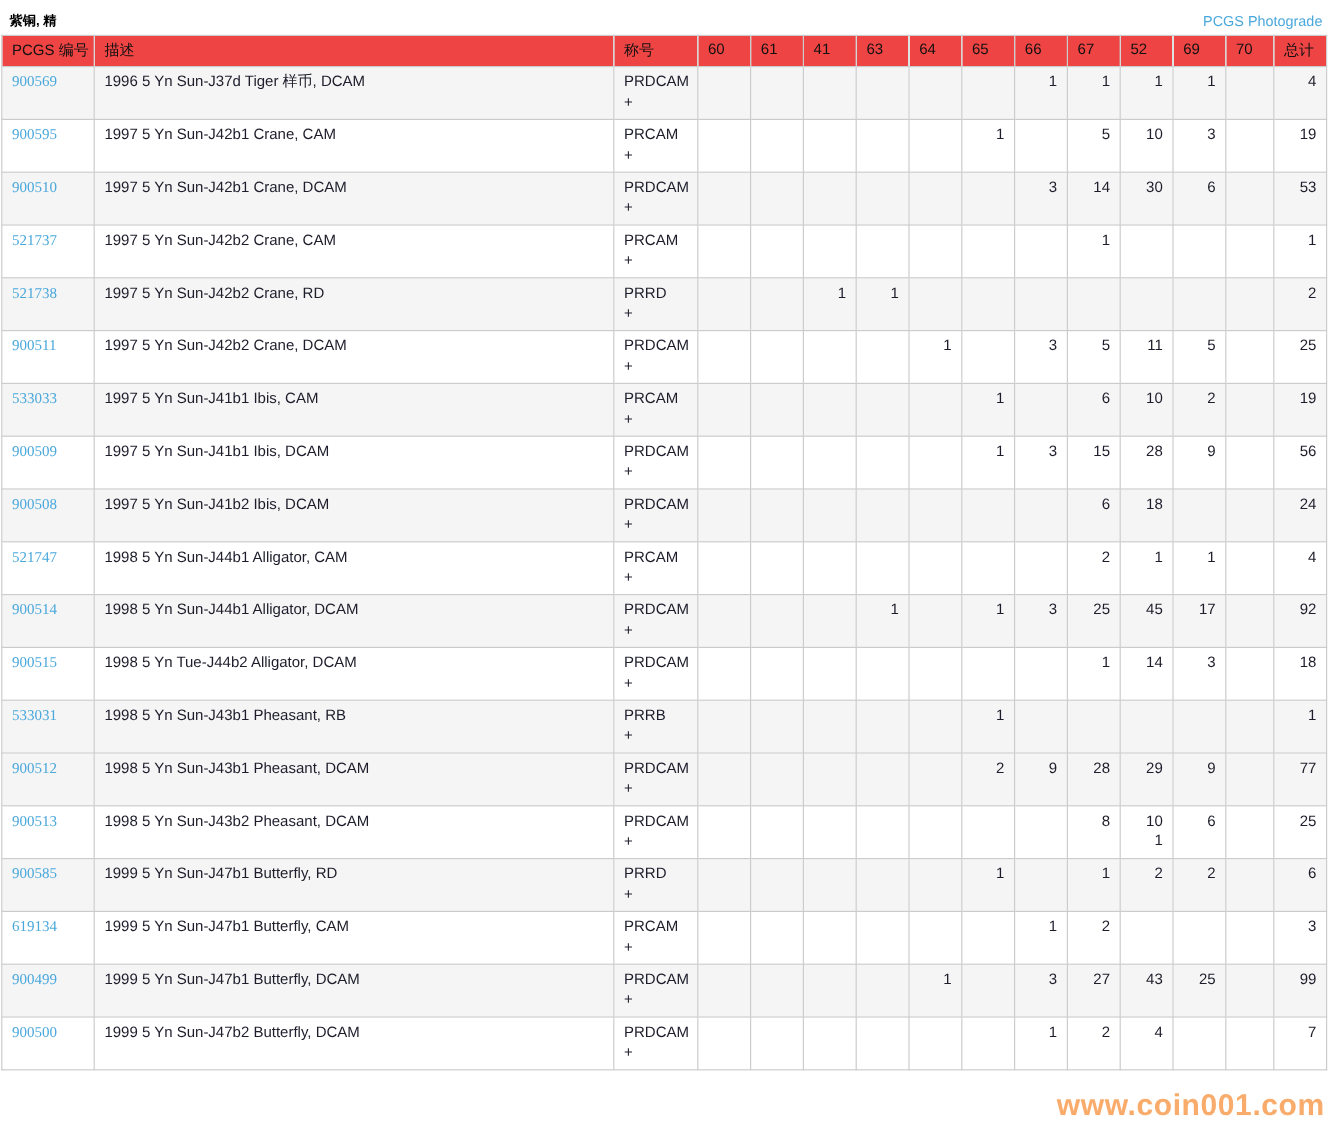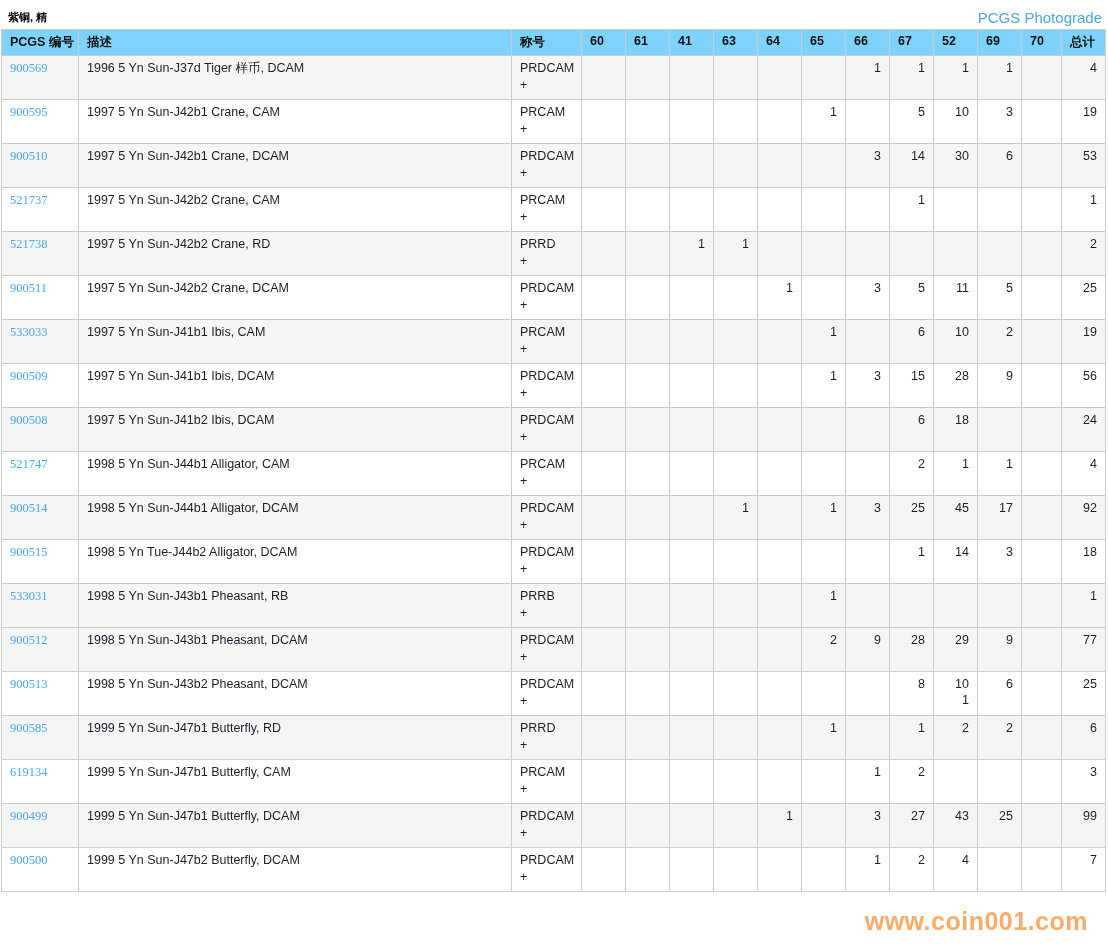--- a/index.html
+++ b/index.html
@@ -16,44 +16,44 @@
     align-items: center;
     padding: 6px 6px 0 8px;
     height: 23px;
   }
   .page-title {
     font-weight: bold;
     font-size: 11px;
     color: #000000;
   }
   .top-link {
-    font-size: 15px;
+    font-size: 12px;
     color: var(--link-blue, #3fa9e0);
     text-decoration: none;
     cursor: pointer;
   }
   table.pop-table {
     border-collapse: collapse;
     table-layout: fixed;
     width: 1104px;
     margin-left: 1px;
     font-size: 12.5px;
   }
   .pop-table th, .pop-table td {
     border: 1px solid var(--border-col, #cccccc);
     vertical-align: top;
     padding: 4px 8px;
     overflow: hidden;
   }
   .pop-table th {
-    font-weight: bold;
+    font-weight: normal;
     text-align: left;
     color: #111111;
     height: 14px;
-    background: #7dd3fc;
+    background: #ef4444;
     white-space: nowrap;
   }
   .pop-table th.num { text-align: left; }
   .pop-table td {
     height: 35px;
     color: #1d1d2b;
     line-height: 16px;
   }
   .pop-table td.num {
     text-align: right;
@@ -63,21 +63,21 @@
   .pop-table tr.even td { background: #ffffff; }
   a.pcgs-link {
     color: var(--link-blue, #4aa8dc);
     text-decoration: none;
     cursor: pointer;
     font-family: Liberation Serif, serif;
   }
   .desig-line { line-height: 17px; }
   .watermark {
     position: absolute;
-    right: 20px;
+    right: 4px;
     bottom: 14px;
     font-size: 25px;
     font-weight: bold;
     letter-spacing: 0.5px;
     color: var(--watermark-col, rgba(246,151,71,0.8));
     pointer-events: none;
     text-shadow: 0 1px 1px rgba(255,245,230,0.5);
     white-space: nowrap;
   }
 </style>

